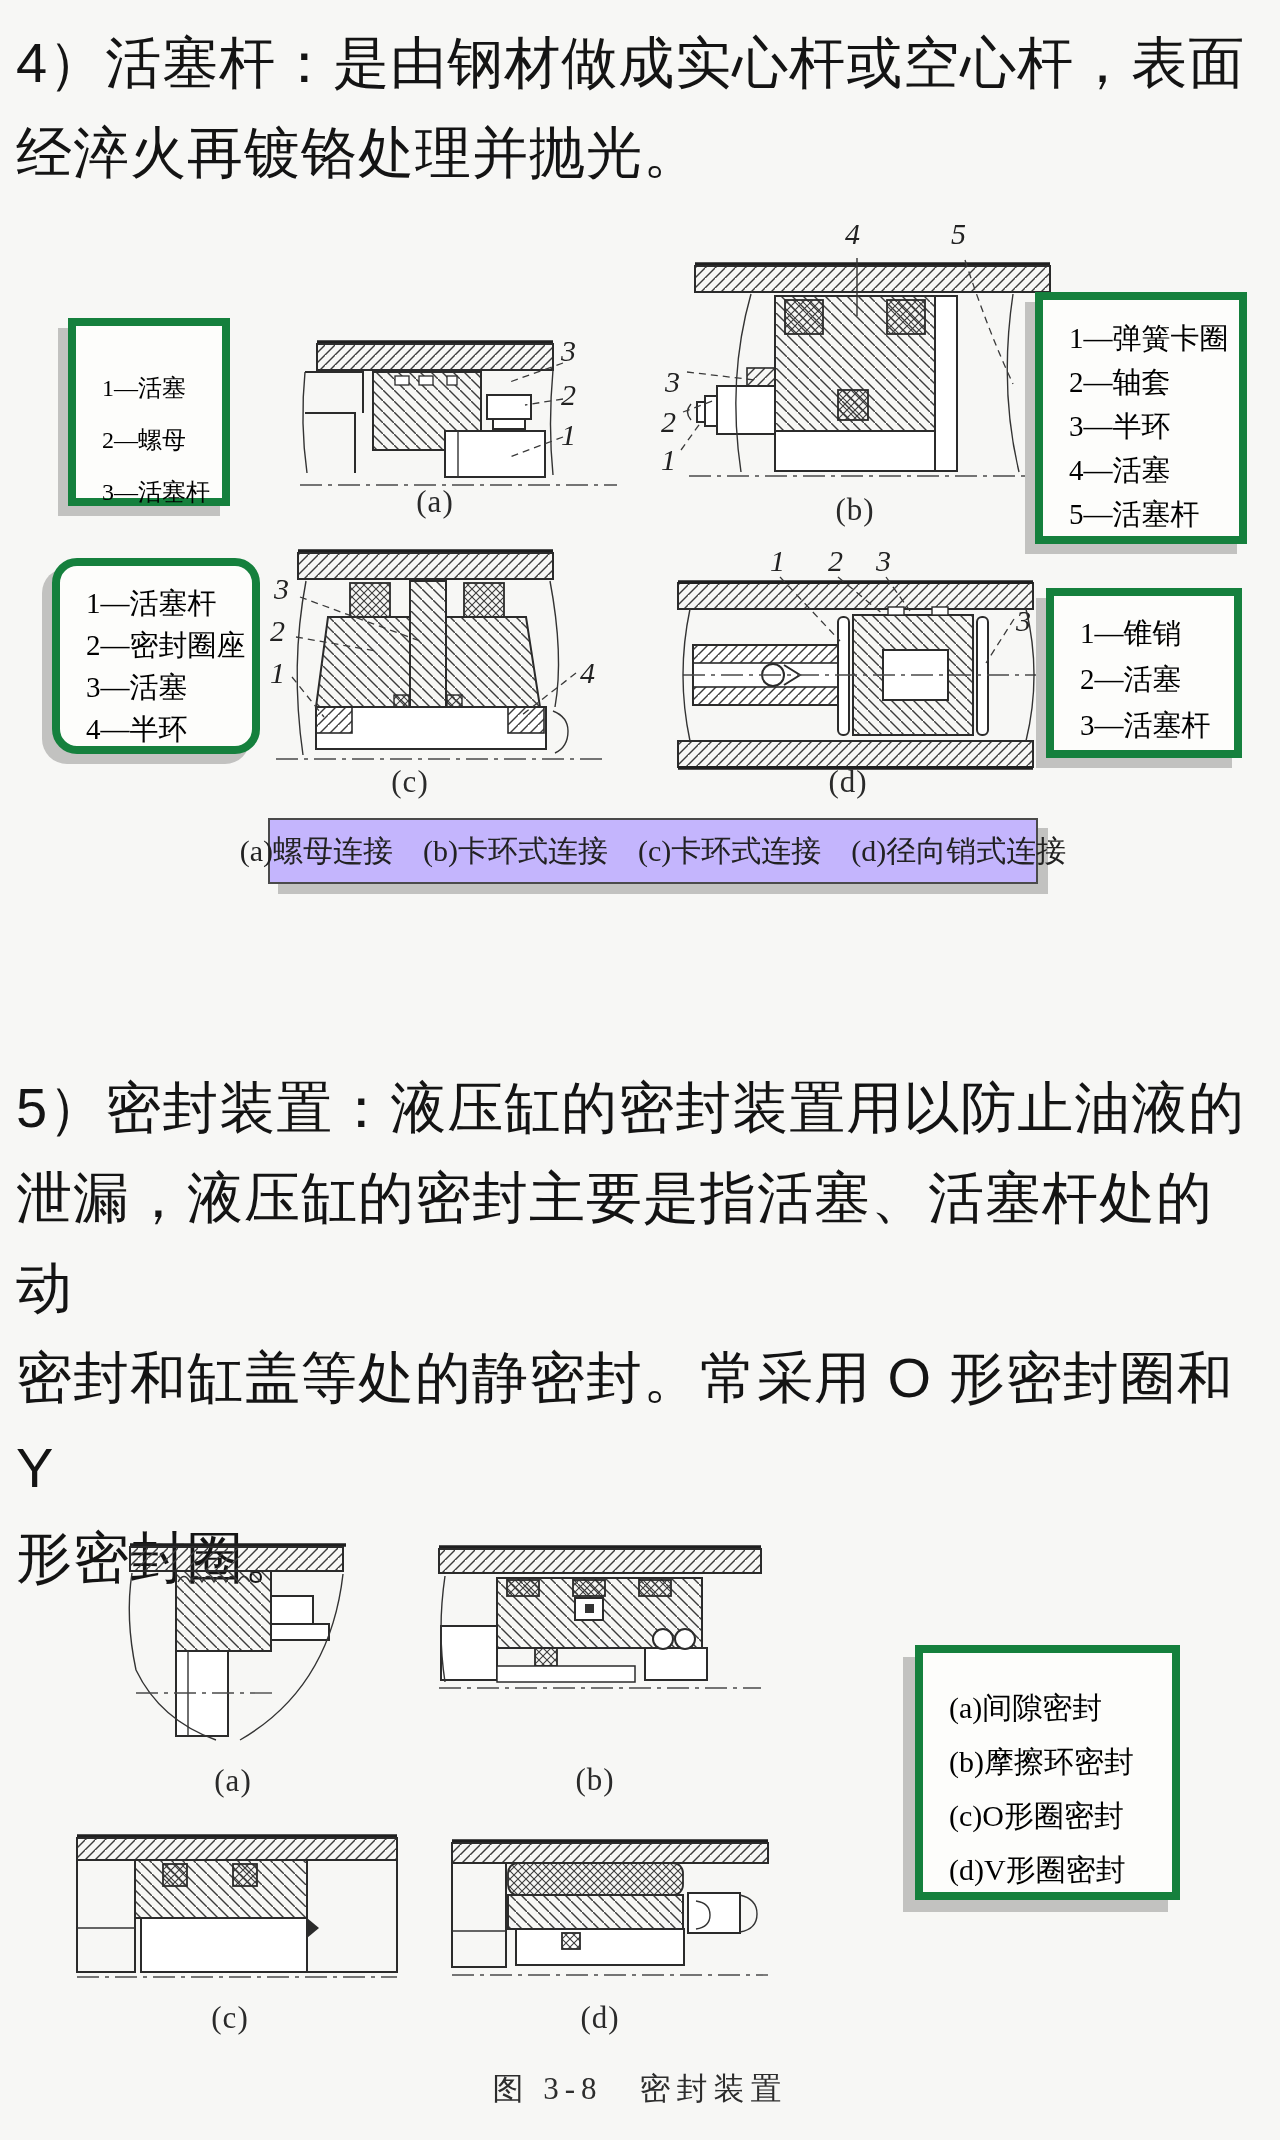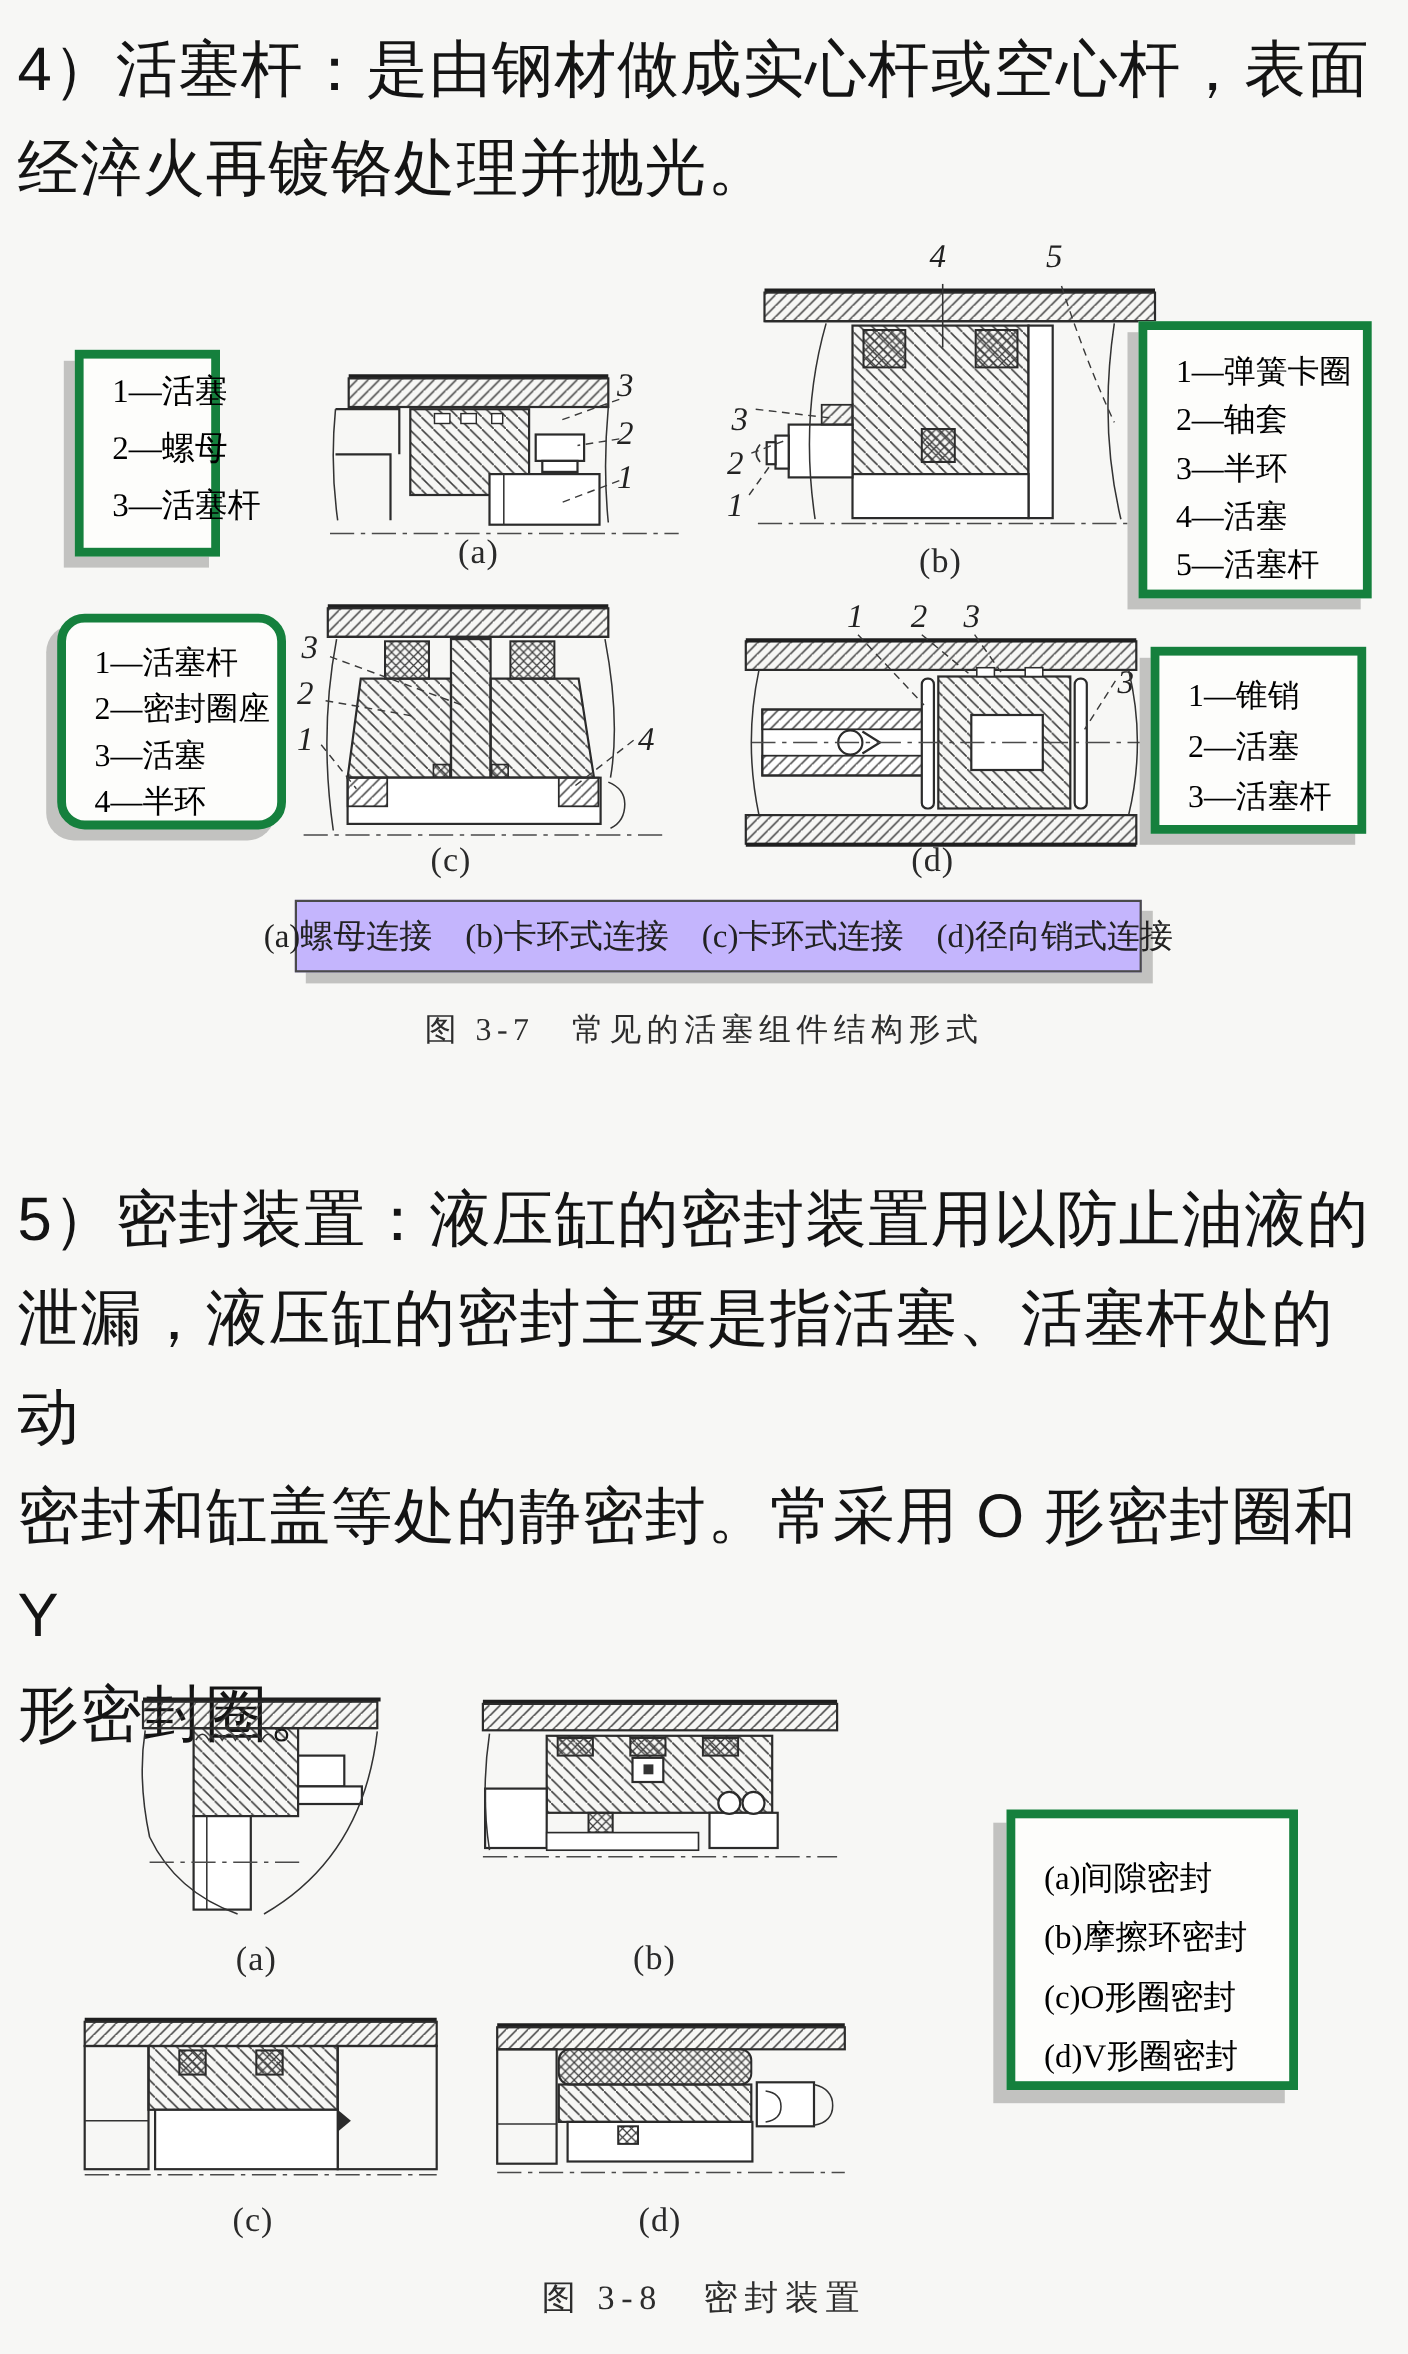--- a/index.html
+++ b/index.html
@@ -63,21 +63,21 @@
   </defs>
 </svg>
 
 <div class="page">
 
   <div class="para" style="left:16px;top:18px;width:1250px;">
     <div>4）活塞杆：是由钢材做成实心杆或空心杆，表面</div>
     <div>经淬火再镀铬处理并抛光。</div>
   </div>
 
-  <div class="legend" style="left:68px;top:318px;width:132px;height:188px;padding-top:4px;font-size:30px;line-height:52px;">
+  <div class="legend" style="left:68px;top:318px;width:162px;height:188px;padding-top:36px;font-size:24px;line-height:52px;">
     <div class="li">1—活塞</div>
     <div class="li">2—螺母</div>
     <div class="li">3—活塞杆</div>
   </div>
 
   <div class="diag" style="left:295px;top:335px;width:330px;height:160px;">
     <svg width="330" height="160">
       <line class="bold" x1="22" y1="7" x2="258" y2="7"></line>
       <rect class="hw" x="22" y="9" width="236" height="26"></rect>
       <line class="nofill" x1="22" y1="35" x2="258" y2="35"></line>
@@ -220,21 +220,20 @@
     <div class="li">3—活塞杆</div>
   </div>
 
   <div class="strip" style="left:268px;top:818px;width:770px;height:66px;">
     <span>(a)螺母连接</span>
     <span>(b)卡环式连接</span>
     <span>(c)卡环式连接</span>
     <span>(d)径向销式连接</span>
   </div>
 
-  <div class="figcap" style="top:916px;font-size:29px;">图 3-7　常见的活塞组件结构形式</div>
 
   <div class="para" style="left:16px;top:1063px;width:1250px;">
     <div>5）密封装置：液压缸的密封装置用以防止油液的</div>
     <div>泄漏，液压缸的密封主要是指活塞、活塞杆处的动</div>
     <div>密封和缸盖等处的静密封。常采用 O 形密封圈和 Y</div>
     <div>形密封圈。</div>
   </div>
 
   <div class="diag" style="left:118px;top:1538px;width:255px;height:215px;">
     <svg width="255" height="215">

